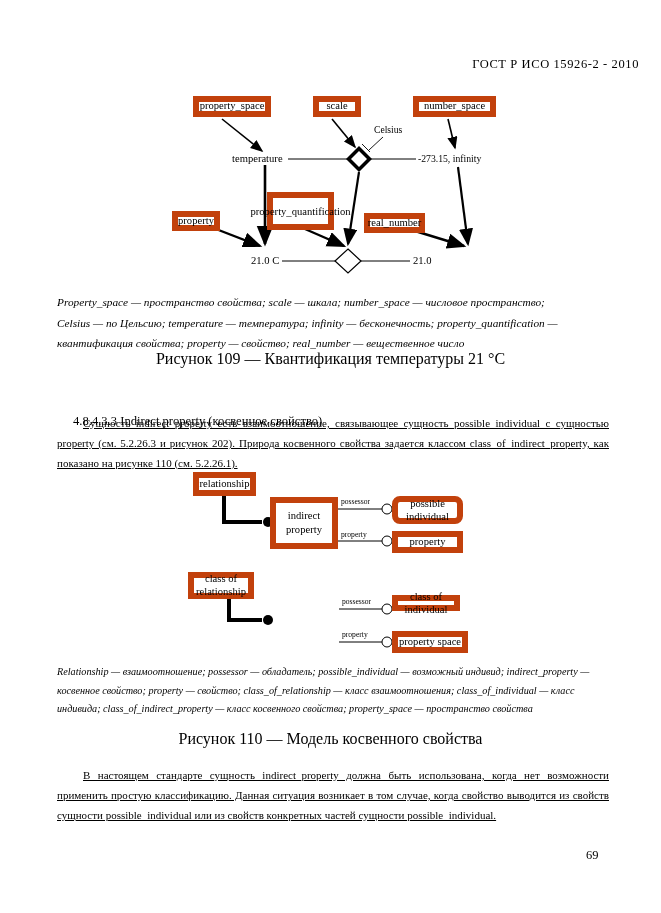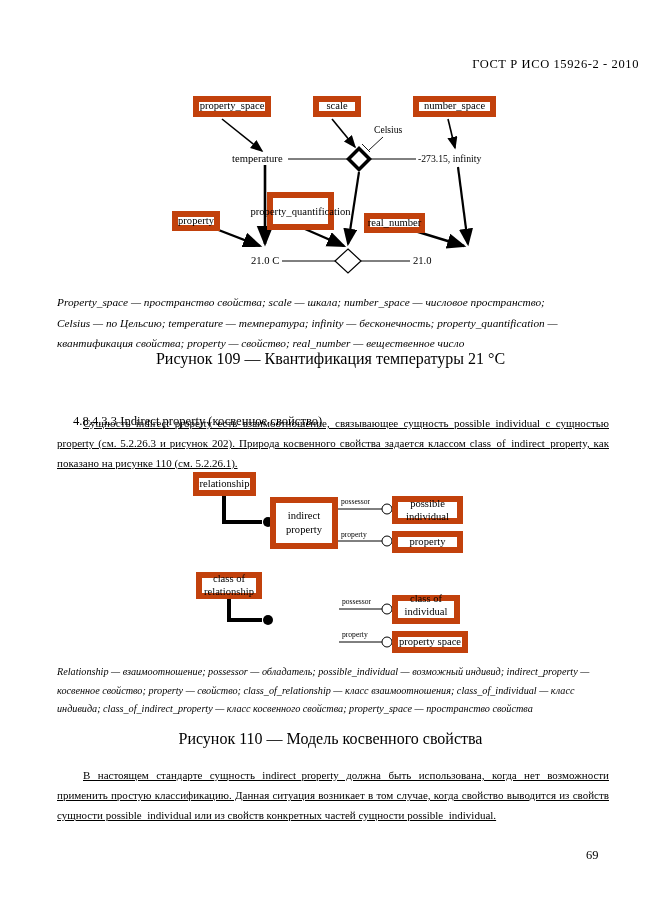--- a/index.html
+++ b/index.html
@@ -231,37 +231,37 @@
     </svg>
 
     <div class="ebox" style="left:193px;top:472px;width:63px;height:24px;">
       <span>relationship</span>
     </div>
 
     <div class="ebox" style="left:270px;top:497px;width:68px;height:52px;line-height:14px;">
       <span>indirect property</span>
     </div>
 
-    <div class="ebox" style="left:392px;top:496px;width:71px;height:28px;line-height:13px;">
+    <div class="ebox" style="left:392px;top:496px;width:71px;height:28px;line-height:13px;border-radius:8px;">
       <span>possible individual</span>
     </div>
 
     <div class="ebox" style="left:392px;top:531px;width:71px;height:22px;">
       <span>property</span>
     </div>
 
     <div class="rolelabel" style="left:341px;top:497px;">possessor</div>
     <div class="rolelabel" style="left:341px;top:530px;">property</div>
 
-    <div class="ebox" style="left:196px;top:572px;width:66px;height:27px;line-height:12.5px;">
+    <div class="ebox" style="left:188px;top:572px;width:66px;height:27px;line-height:12.5px;">
       <span>class of relationship</span>
     </div>
 
 
-    <div class="ebox" style="left:392px;top:595px;width:68px;height:29px;line-height:13px;align-items:flex-end;">
+    <div class="ebox" style="left:392px;top:595px;width:68px;height:16px;line-height:13px;">
       <span>class of individual</span>
     </div>
 
     <div class="ebox" style="left:392px;top:631px;width:76px;height:22px;">
       <span>property space</span>
     </div>
 
     <div class="rolelabel" style="left:342px;top:597px;">possessor</div>
     <div class="rolelabel" style="left:342px;top:630px;">property</div>
   </div>

